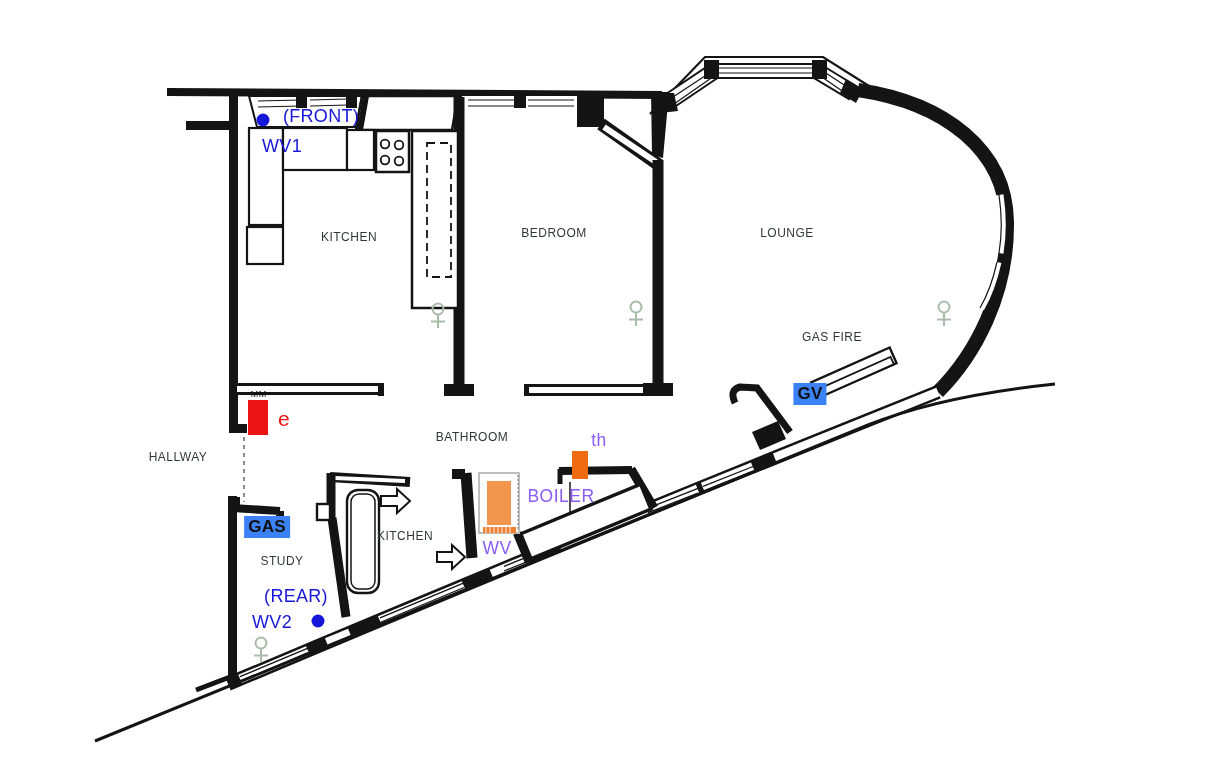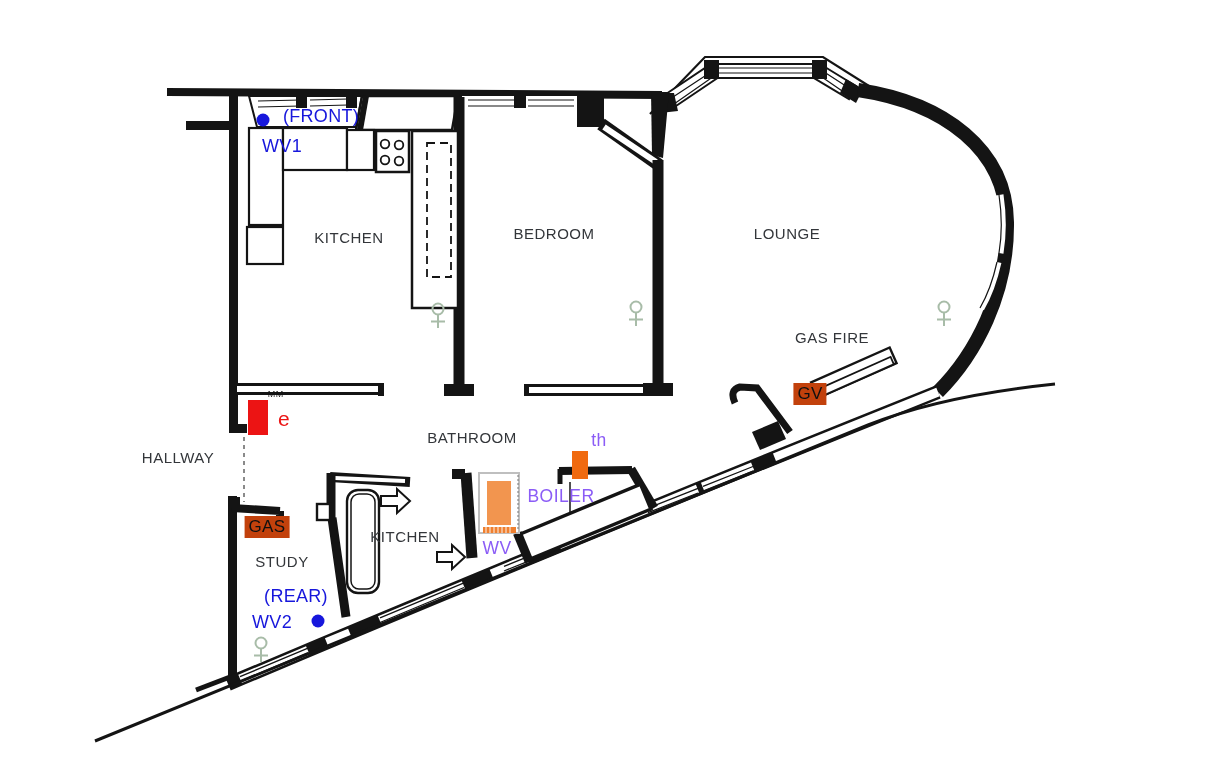--- a/index.html
+++ b/index.html
@@ -1,27 +1,27 @@
 <!DOCTYPE html>
 <html><head>
 <meta charset="utf-8">
 <style>
   html,body{margin:0;padding:0;background:#fff;}
   .plan{position:relative;width:1231px;height:767px;background:#fff;overflow:hidden;
         font-family:"Liberation Sans",sans-serif;}
   .plan svg{position:absolute;left:0;top:0;}
   .lbl{position:absolute;transform:translate(-50%,-50%);white-space:nowrap;
        font-size:17px;letter-spacing:.5px;color:#33363a;}
-  .lbl.big{font-size:15px;}
+  .lbl.big{font-size:12px;}
   .blue{color:#1717dc;font-size:18px;letter-spacing:.3px;}
   .orange{color:#8b5cf6;font-size:17.5px;}
   .red{color:#ec1414;font-size:21px;}
-  .hl{background:#c2410c;color:#101010;font-weight:normal;font-size:17px;
+  .hl{background:#3b82f6;color:#101010;font-weight:bold;font-size:17px;
       padding:1px 4px;letter-spacing:.3px;}
-  .tiny{font-size:9px;color:#111;font-weight:normal;letter-spacing:-1px;margin-left:17px;}
+  .tiny{font-size:9px;color:#111;font-weight:normal;letter-spacing:-1px;}
 </style>
 </head>
 <body>
 
 <div class="plan">
 
 <svg width="1231" height="767" viewBox="0 0 1231 767">
 
   <g stroke="#141414" fill="none">
 

